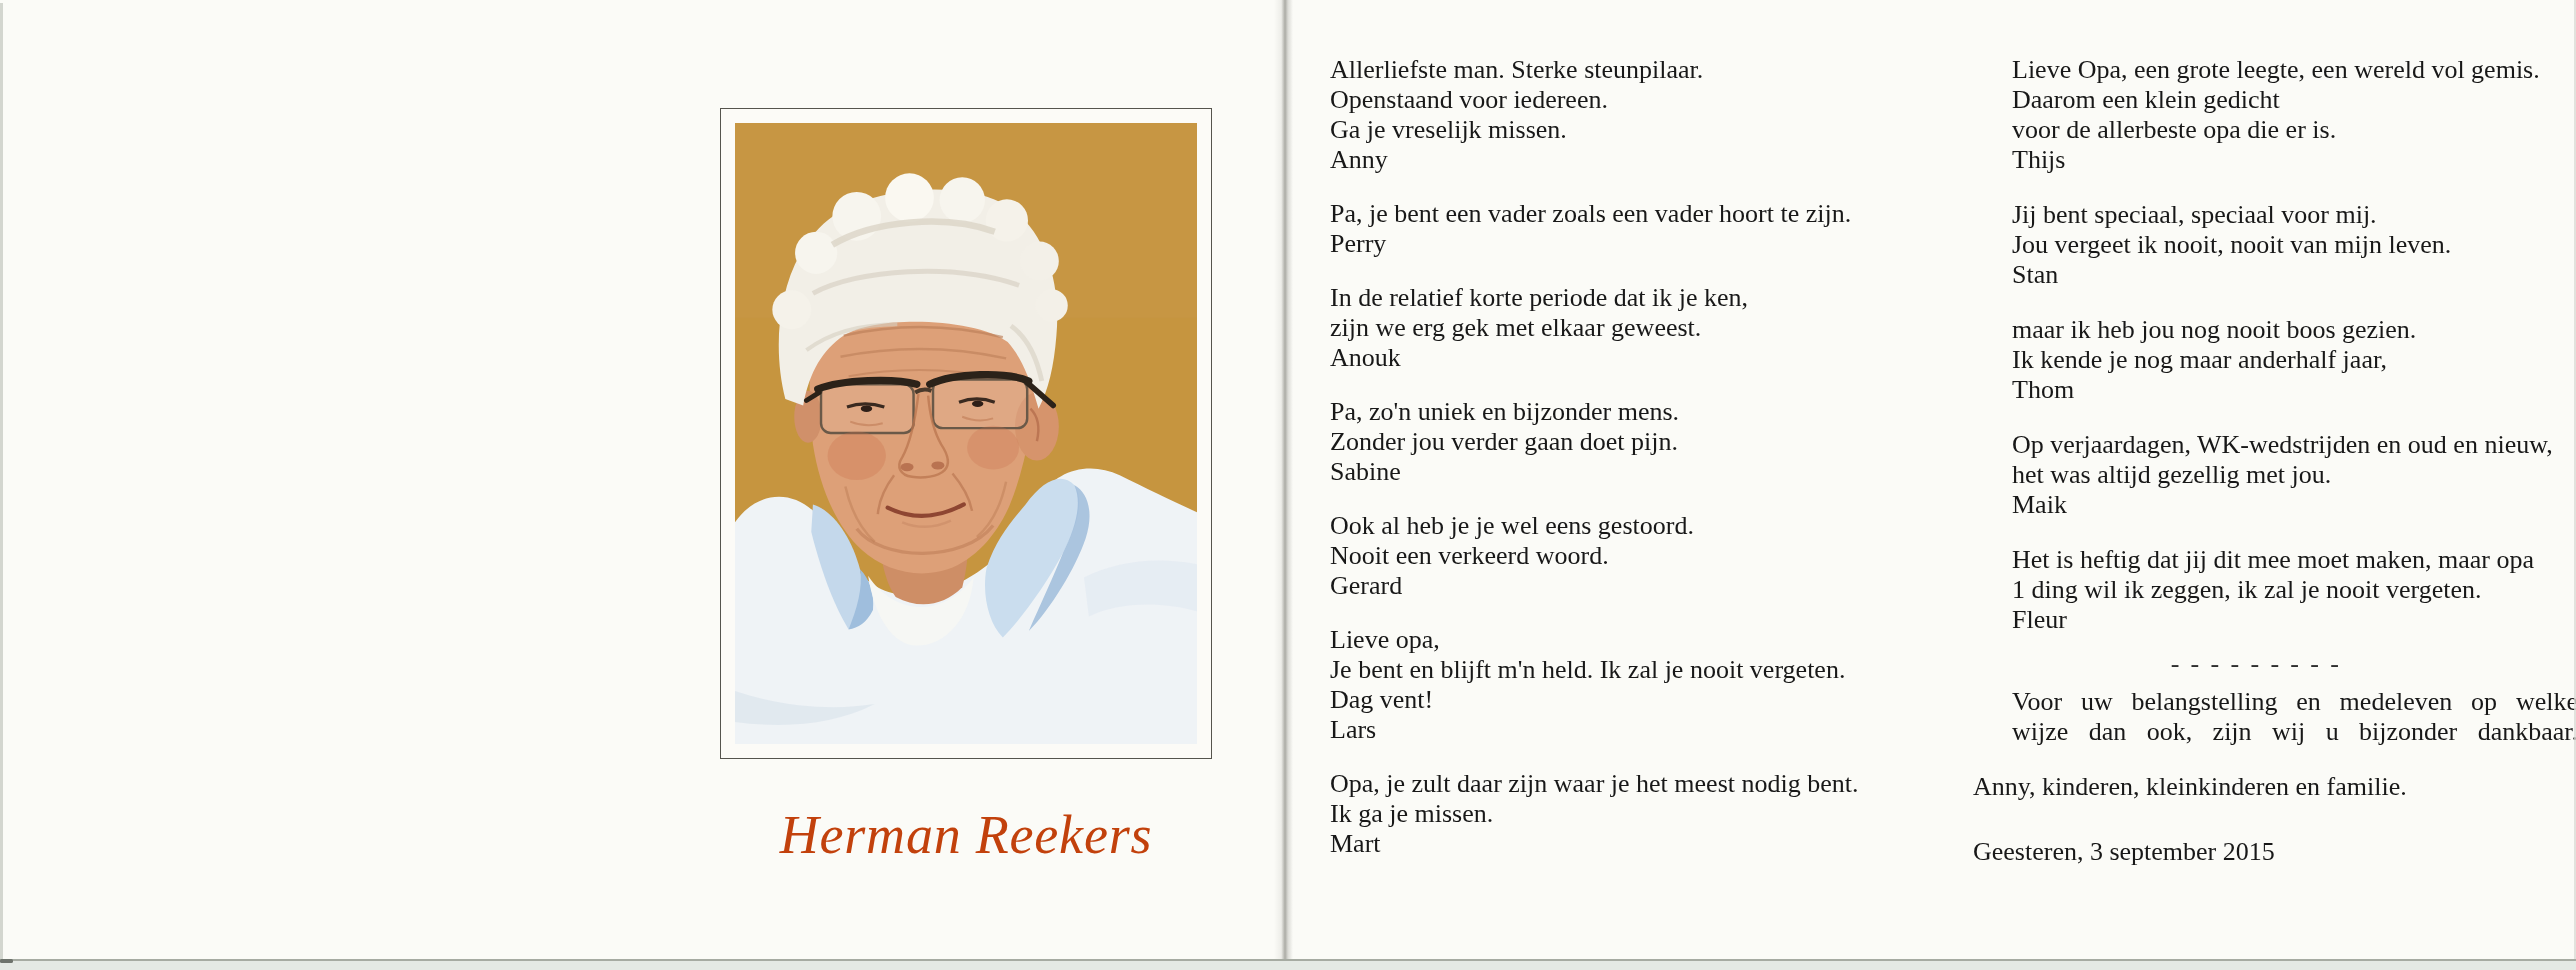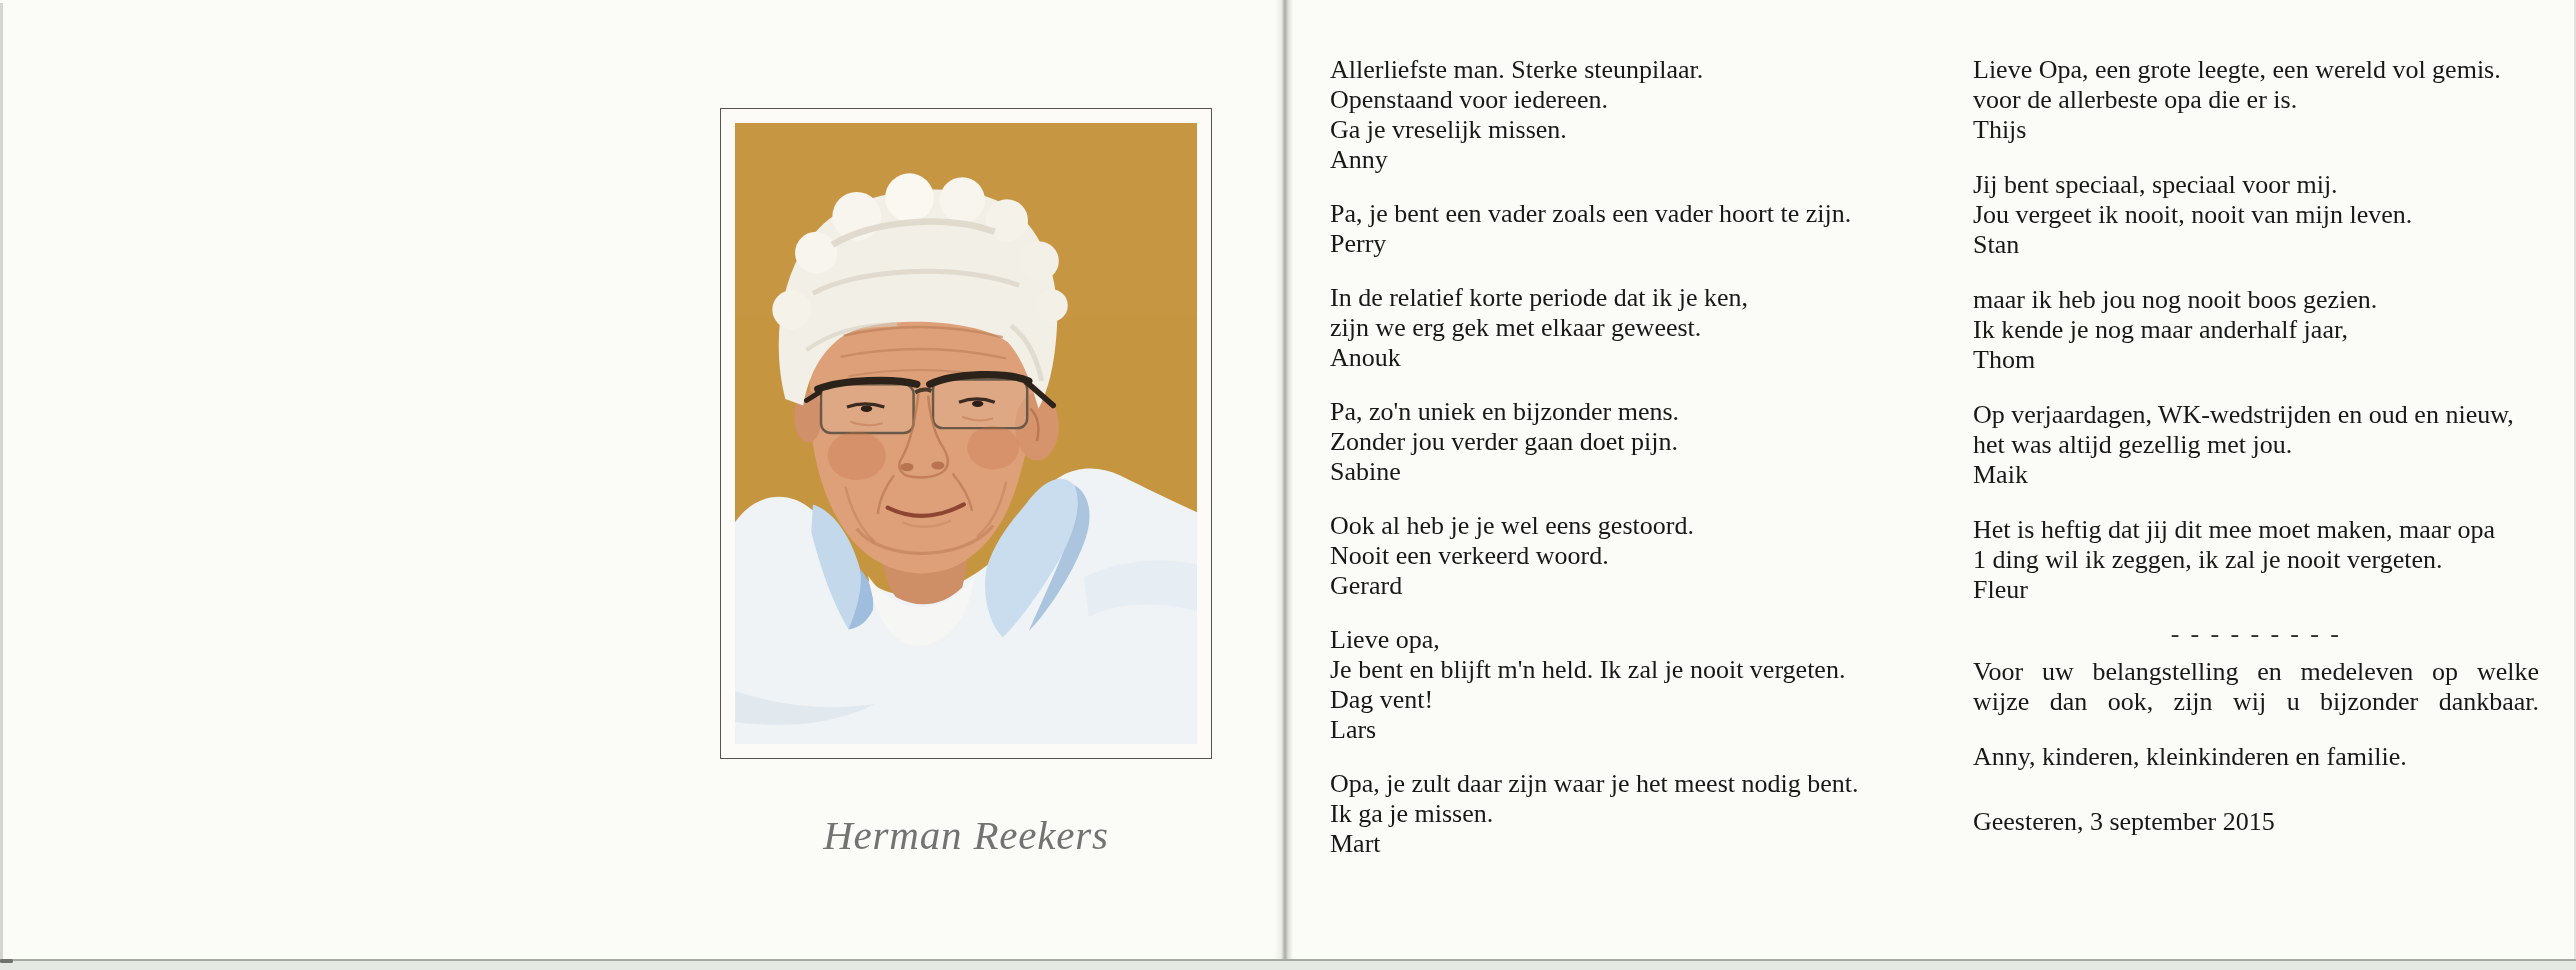--- a/index.html
+++ b/index.html
@@ -30,30 +30,30 @@
     border: 1.6px solid #55544D;
     background: #FCFBF7;
     padding: 13.7px;
   }
   .photo { width: 100%; height: 100%; background: #C6953F; overflow: hidden; }
   .photo svg { display: block; width: 100%; height: 100%; }
   .deceased-name {
     position: absolute; left: 720px; top: 805px; width: 492px;
     text-align: center;
     font-style: italic;
-    font-size: 41px; line-height: 60px;
+    font-size: 54px; line-height: 60px;
     letter-spacing: 0.8px;
-    color: #737373;
+    color: #c2410c;
   }
   
   .col { position: absolute; top: 55px; font-size: 26px; line-height: 30px; }
   .col-a { left: 1330px; width: 576px; }
   .col-b { left: 1973px; width: 566px; }
   .tribute { margin: 0 0 24px 0; }
-  .col-b .tribute { margin-bottom: 25px; }
+  .col-b .tribute { margin-bottom: 25px; margin-left: 39px; }
   .line { white-space: nowrap; }
   .separator {
     margin: -11.3px 0 8px 0;
     text-align: center;
     letter-spacing: 2.4px;
     color: #2E2E2E;
     white-space: nowrap;
   }
   .thanks { margin-bottom: 44px; }
   .thanks .line.justify {
@@ -185,20 +185,21 @@
     <div class="tribute">
       <div class="line">Opa, je zult daar zijn waar je het meest nodig bent.</div>
       <div class="line">Ik ga je missen.</div>
       <div class="line author">Mart</div>
     </div>
   </div>
 
   <div class="col col-b">
     <div class="tribute">
       <div class="line">Lieve Opa, een grote leegte, een wereld vol gemis.</div>
+      <div class="line">Daarom een klein gedicht</div>
       <div class="line">voor de allerbeste opa die er is.</div>
       <div class="line author">Thijs</div>
     </div>
     <div class="tribute">
       <div class="line">Jij bent speciaal, speciaal voor mij.</div>
       <div class="line">Jou vergeet ik nooit, nooit van mijn leven.</div>
       <div class="line author">Stan</div>
     </div>
     <div class="tribute">
       <div class="line">maar ik heb jou nog nooit boos gezien.</div>

